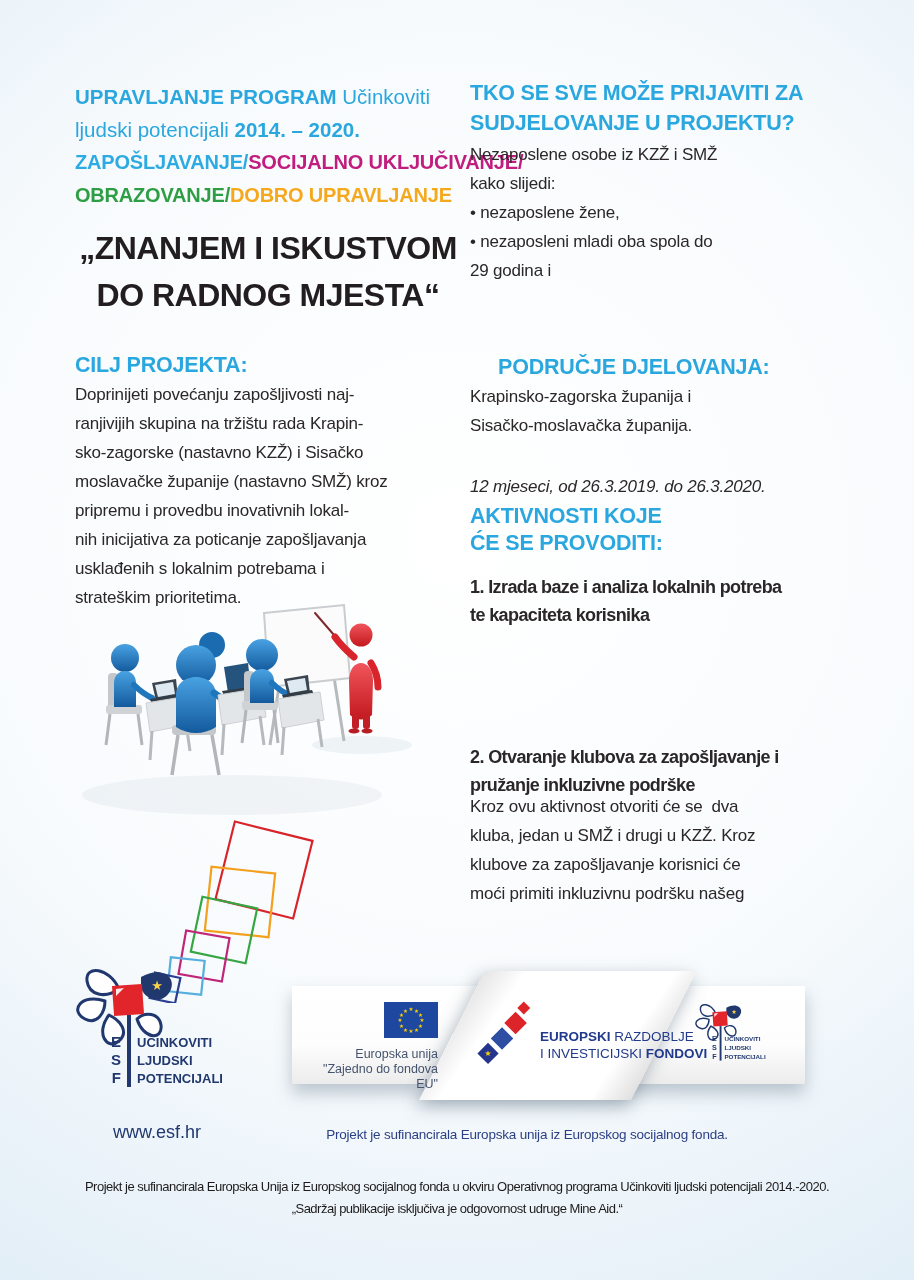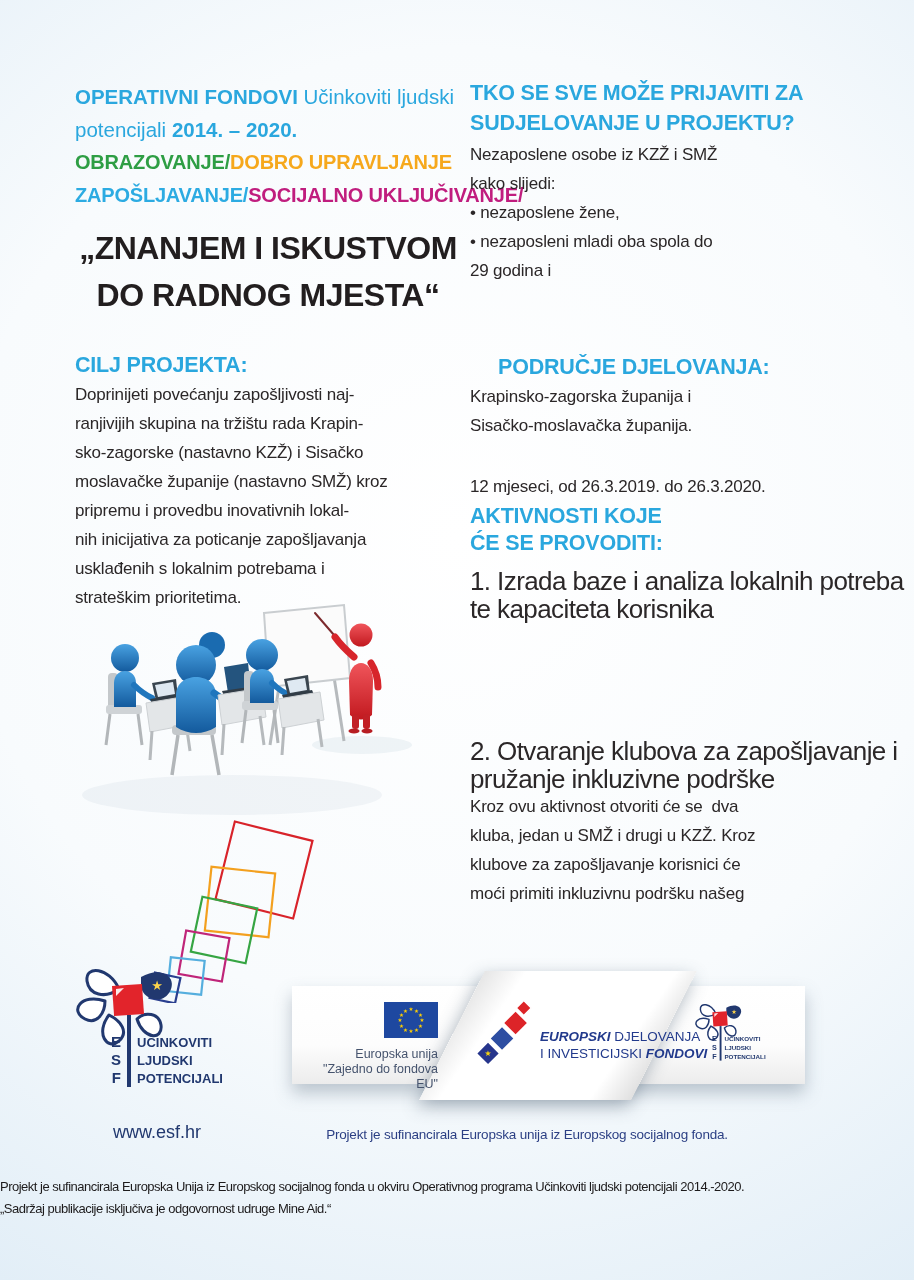--- a/index.html
+++ b/index.html
@@ -10,37 +10,37 @@
   .pre{white-space:pre;}
   
   .program{left:75px;top:80px;width:402px;font-size:20.5px;line-height:33px;color:#2aa7de;font-weight:400;}
   .program b{font-weight:700;}
   .prio{font-weight:700;font-size:20px;white-space:nowrap;letter-spacing:-0.2px;}
   .c-emp{color:#2cabe2;} .c-soc{color:#c01d7e;} .c-edu{color:#2e9e44;} .c-gov{color:#f6a81c;}
   .title{left:68px;top:225px;width:400px;text-align:center;font-size:32px;line-height:47px;
     font-weight:700;color:#221e1f;letter-spacing:-0.5px;}
   .h-cyan{font-size:21.5px;font-weight:700;color:#2aa7de;letter-spacing:-0.2px;line-height:30px;}
   .body-txt{font-size:17px;line-height:29px;color:#2b2728;letter-spacing:-0.2px;}
-  .act-title{font-size:26px;font-weight:400;color:#2b2728;letter-spacing:-0.6px;line-height:28px;}
+  .act-title{font-size:18px;font-weight:700;color:#2b2728;letter-spacing:-0.6px;line-height:28px;margin-top:6px;}
   .rightcol{left:470px;top:0;width:444px;height:1280px;}
   
   .band{left:292px;top:986px;width:513px;height:98px;
     background:linear-gradient(180deg,#ffffff 0%,#fdfdfd 60%,#ececec 100%);
     box-shadow:0 9px 16px rgba(80,100,120,.35);}
   .slant{left:452px;top:971px;width:212px;height:129px;transform:skewX(-27deg);
     background:linear-gradient(100deg,#e6e6e6 0%,#ffffff 18%,#ffffff 82%,#e0e0e0 100%);
     box-shadow:0 6px 16px rgba(70,90,110,.45);}
   .eu-block{left:298px;top:1002px;width:140px;text-align:right;}
   .eu-label{font-size:12.5px;line-height:15px;color:#45536d;margin-top:5px;}
   .esif{left:474px;top:1000px;width:235px;display:flex;}
   .esif-text{margin-left:8px;margin-top:28px;font-size:13.5px;line-height:17px;color:#223a8c;white-space:nowrap;}
-  .esif-text b{font-weight:700;font-style:italic;}
+  .esif-text b{font-weight:700;}
   .website{left:57px;top:1122px;width:200px;text-align:center;font-size:18px;color:#21386f;}
   .funding{left:197px;top:1127px;width:660px;text-align:center;font-size:13.5px;letter-spacing:-0.2px;color:#2b3f84;}
-  .disclaimer{left:0;top:1176px;width:914px;text-align:left;font-size:13px;line-height:22px;
+  .disclaimer{left:0;top:1176px;width:914px;text-align:center;font-size:13px;line-height:22px;
     letter-spacing:-0.5px;color:#1d1b1c;}
 </style>
 </head>
 <body>
 
 <div class="page">
 
   <svg width="0" height="0" style="position:absolute">
     <defs>
       <symbol id="esfsym" viewBox="0 0 200 160">
@@ -63,23 +63,23 @@
         <g font-weight="bold" font-size="13" fill="#21386f">
           <text x="80" y="84">UČINKOVITI</text>
           <text x="80" y="102">LJUDSKI</text>
           <text x="80" y="120">POTENCIJALI</text>
         </g>
       </symbol>
     </defs>
   </svg>
 
   <div class="abs program">
-    <div><b>OPERATIVNI FONDOVI</b><span> Učinkoviti ljudski potencijali </span><b>2014. – 2020.</b></div>
+    <div><b>UPRAVLJANJE PROGRAM</b><span> Učinkoviti ljudski potencijali </span><b>2014. – 2020.</b></div>
+    <div class="prio"><span class="c-emp">ZAPOŠLJAVANJE/</span><span class="c-soc">SOCIJALNO UKLJUČIVANJE/</span></div>
     <div class="prio"><span class="c-edu">OBRAZOVANJE/</span><span class="c-gov">DOBRO UPRAVLJANJE</span></div>
-    <div class="prio"><span class="c-emp">ZAPOŠLJAVANJE/</span><span class="c-soc">SOCIJALNO UKLJUČIVANJE/</span></div>
   </div>
 
   <div class="abs h-cyan" style="left:75px;top:350px;">CILJ PROJEKTA:</div>
 
   <div class="abs title pre">„ZNANJEM I ISKUSTVOM
 DO RADNOG MJESTA“</div>
   <div class="abs body-txt pre" style="left:75px;top:380px;">Doprinijeti povećanju zapošljivosti naj-
 ranjivijih skupina na tržištu rada Krapin-
 sko-zagorske (nastavno KZŽ) i Sisačko
 moslavačke županije (nastavno SMŽ) kroz
@@ -189,21 +189,21 @@
     <div class="abs body-txt pre" style="left:0;top:140px;">Nezaposlene osobe iz KZŽ i SMŽ
 kako slijedi:</div>
     <div class="abs" style="left:0;top:198px;">
       <div class="body-txt pre">• nezaposlene žene,</div>
       <div class="body-txt pre">• nezaposleni mladi oba spola do
 29 godina i</div>
     </div>
     <div class="abs h-cyan" style="left:0;top:352px;margin-left:28px;">PODRUČJE DJELOVANJA:</div>
     <div class="abs body-txt pre" style="left:0;top:382px;">Krapinsko-zagorska županija i
 Sisačko-moslavačka županija.</div>
-    <div class="abs body-txt pre" style="left:0;top:472px;">12 mjeseci, od 26.3.2019. do 26.3.2020.</div>
+    <div class="abs body-txt pre" style="left:0;top:472px;font-style:italic;">12 mjeseci, od 26.3.2019. do 26.3.2020.</div>
     <div class="abs h-cyan pre" style="left:0;top:503px;line-height:27px;">AKTIVNOSTI KOJE
 ĆE SE PROVODITI:</div>
     <div class="abs act-title pre" style="left:0;top:567px;">1. Izrada baze i analiza lokalnih potreba
 te kapaciteta korisnika</div>
     <div class="abs act-title pre" style="left:0;top:737px;">2. Otvaranje klubova za zapošljavanje i
 pružanje inkluzivne podrške</div>
     <div class="abs body-txt pre" style="left:0;top:792px;">Kroz ovu aktivnost otvoriti će se  dva
 kluba, jedan u SMŽ i drugi u KZŽ. Kroz
 klubove za zapošljavanje korisnici će
 moći primiti inkluzivnu podršku našeg</div>
@@ -242,21 +242,21 @@
     <svg width="58" height="74" viewBox="0 0 60 75">
       <g stroke="#ffffff" stroke-width="1.5">
         <rect x="6" y="46" width="17" height="17" fill="#26358c" transform="rotate(45 14.5 54.5)"></rect>
         <rect x="20" y="30" width="18" height="18" fill="#2d4ea2" transform="rotate(45 29 39)"></rect>
         <rect x="34" y="14" width="18" height="18" fill="#dd2428" transform="rotate(45 43 23)"></rect>
         <rect x="46" y="2" width="11" height="11" fill="#dd2428" transform="rotate(45 51.5 7.5)"></rect>
       </g>
       <text x="14.5" y="57.5" font-size="8" fill="#f5d20f" text-anchor="middle">★</text>
     </svg>
     <div class="esif-text">
-      <div><b>EUROPSKI</b><span> DJELOVANJA</span></div>
+      <div><b>EUROPSKI</b><span> RAZDOBLJE</span></div>
       <div><span>I INVESTICIJSKI </span><b>FONDOVI</b></div>
     </div>
   </div>
 
   <svg class="abs" style="left:686px;top:1001px;" width="96" height="77">
     <use href="#esfsym"></use>
   </svg>
 
   <div class="abs website">www.esf.hr</div>
   <div class="abs funding">Projekt je sufinancirala Europska unija iz Europskog socijalnog fonda.</div>

